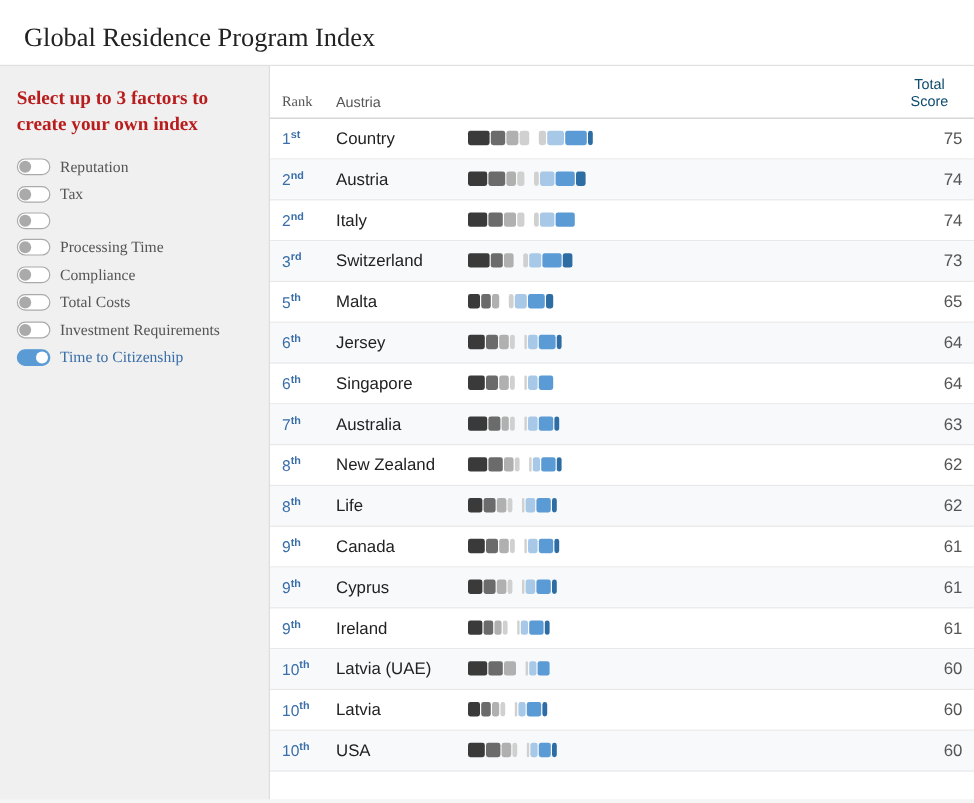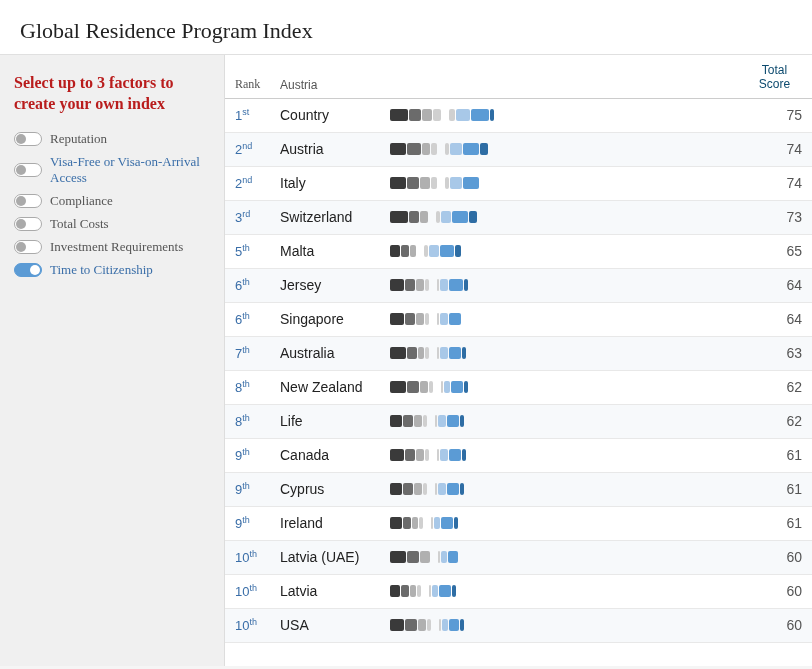--- a/index.html
+++ b/index.html
@@ -35,20 +35,21 @@
       font-weight: bold;
       color: #b91c1c;
       line-height: 1.3;
       margin-bottom: 16px;
     }
     .factor-item {
       display: flex;
       align-items: center;
       margin-bottom: 7px;
       cursor: pointer;
+      text-align: right;
     }
     .factor-toggle {
       width: 28px;
       height: 14px;
       border-radius: 7px;
       border: 1px solid #aaa;
       background: #fff;
       margin-right: 8px;
       flex-shrink: 0;
       position: relative;
@@ -135,20 +136,21 @@
       background: #f7f9fb;
     }
     .rank-cell {
       width: 45px;
       font-size: 13px;
       color: #3a6ea8;
       font-family: Arial, sans-serif;
     }
     .rank-cell sup {
       font-size: 9px;
+      font-weight: bold;
     }
     .country-cell {
       width: 110px;
       font-size: 14px;
       color: #222;
       font-family: Arial, sans-serif;
     }
     .bars-cell {
       flex: 1;
       display: flex;
@@ -190,21 +192,28 @@
 
   <div class="sidebar">
     <div class="sidebar-heading">Select up to 3 factors to create your own index</div>
     <div id="factors-list">
         <div class="factor-item">
           <span class="factor-toggle"></span>
           <span class="factor-label dark">Reputation</span>
         </div>
         <div class="factor-item">
           <span class="factor-toggle"></span>
-          <span class="factor-label">Visa-Free or Visa-on-Arrival Access</span>
+          <span class="factor-label dark">Tax</span>
+        </div>
+        <div class="factor-item">
+          <span class="factor-toggle"></span>
+        </div>
+        <div class="factor-item">
+          <span class="factor-toggle"></span>
+          <span class="factor-label dark">Processing Time</span>
         </div>
         <div class="factor-item">
           <span class="factor-toggle"></span>
           <span class="factor-label dark">Compliance</span>
         </div>
         <div class="factor-item">
           <span class="factor-toggle"></span>
           <span class="factor-label dark">Total Costs</span>
         </div>
         <div class="factor-item">

